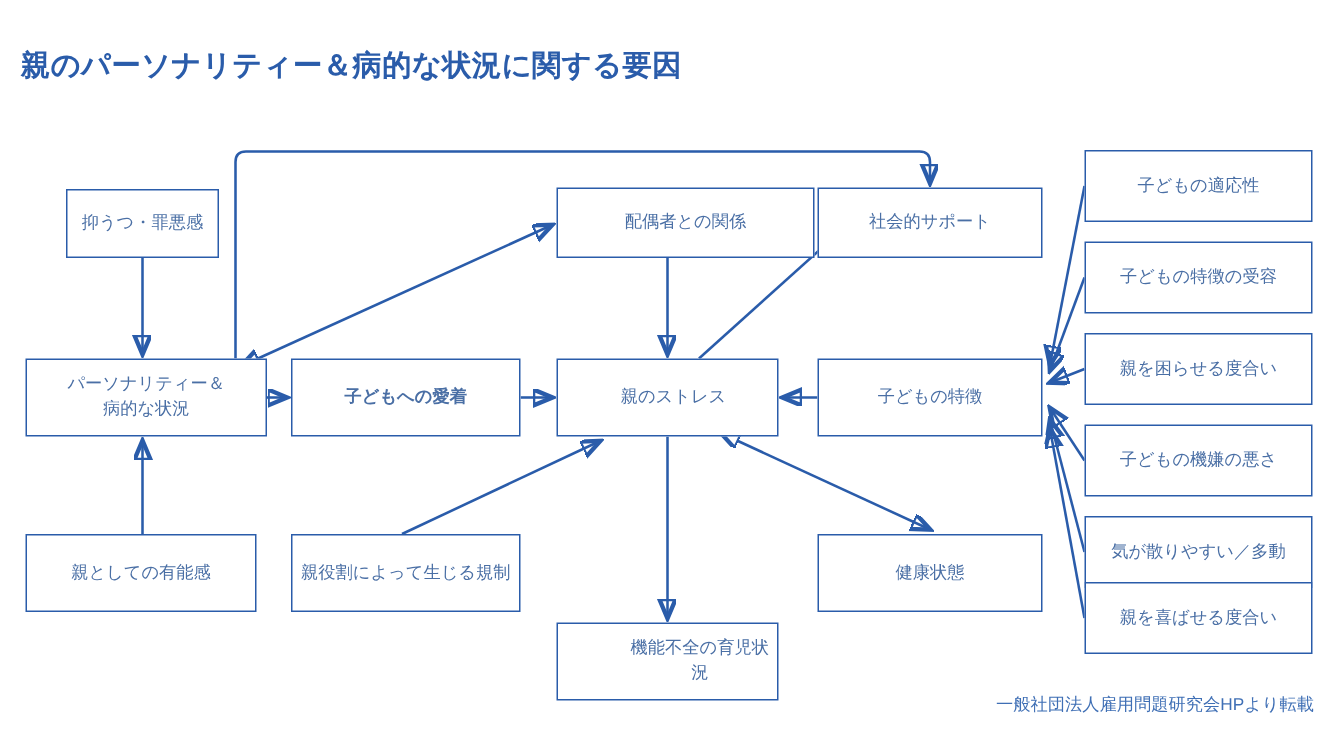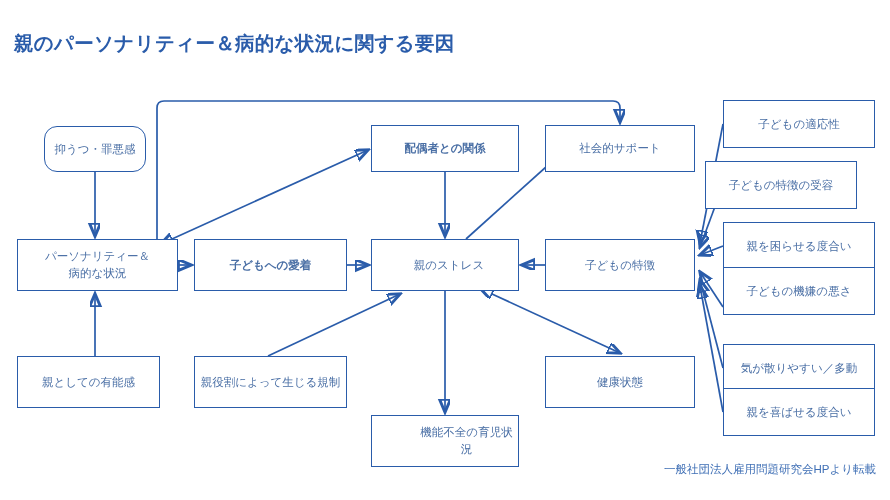--- a/index.html
+++ b/index.html
@@ -108,64 +108,64 @@
 
     <line x1="723" y1="124" x2="700" y2="243" marker-end="url(#ah)"></line>
     <line x1="723" y1="185" x2="700" y2="247" marker-end="url(#ah)"></line>
     <line x1="723" y1="246" x2="700" y2="255" marker-end="url(#ah)"></line>
     <line x1="723" y1="307" x2="700" y2="272" marker-end="url(#ah)"></line>
     <line x1="723" y1="368" x2="700" y2="280" marker-end="url(#ah)"></line>
     <line x1="723" y1="412" x2="700" y2="286" marker-end="url(#ah)"></line>
   </svg>
 
   <div id="nodes">
-      <div class="node" style="left: 44px; top: 126px; width: 102px; height: 46px; border-radius: 13px;">
+      <div class="node" style="left: 44px; top: 126px; width: 102px; height: 46px;">
         <span class="lbl">抑うつ・罪悪感</span>
       </div>
       <div class="node" style="left: 17px; top: 239px; width: 161px; height: 52px;">
         <span class="lbl">パーソナリティー＆
 病的な状況</span>
       </div>
-      <div class="node" style="left: 17px; top: 356px; width: 143px; height: 52px;">
+      <div class="node" style="left: 17px; top: 356px; width: 154px; height: 52px;">
         <span class="lbl">親としての有能感</span>
       </div>
       <div class="node" style="left: 194px; top: 239px; width: 153px; height: 52px; font-weight: bold;">
         <span class="lbl">子どもへの愛着</span>
       </div>
       <div class="node" style="left: 194px; top: 356px; width: 153px; height: 52px; font-family: Liberation Serif, serif;">
         <span class="lbl">親役割によって生じる規制</span>
       </div>
-      <div class="node" style="left: 371px; top: 125px; width: 148px; height: 47px; font-weight: bold;">
+      <div class="node" style="left: 371px; top: 125px; width: 172px; height: 47px;">
         <span class="lbl">配偶者との関係</span>
       </div>
       <div class="node" style="left: 371px; top: 239px; width: 148px; height: 52px; padding-left: 12px;">
         <span class="lbl">親のストレス</span>
       </div>
       <div class="node" style="left: 371px; top: 415px; width: 148px; height: 52px; padding-left: 47px;">
         <span class="lbl">機能不全の育児状況</span>
       </div>
       <div class="node" style="left: 545px; top: 125px; width: 150px; height: 47px;">
         <span class="lbl">社会的サポート</span>
       </div>
       <div class="node" style="left: 545px; top: 239px; width: 150px; height: 52px;">
         <span class="lbl">子どもの特徴</span>
       </div>
       <div class="node" style="left: 545px; top: 356px; width: 150px; height: 52px;">
         <span class="lbl">健康状態</span>
       </div>
       <div class="node" style="left: 723px; top: 100px; width: 152px; height: 48px;">
         <span class="lbl">子どもの適応性</span>
       </div>
-      <div class="node" style="left: 705px; top: 161px; width: 152px; height: 48px;">
+      <div class="node" style="left: 723px; top: 161px; width: 152px; height: 48px;">
         <span class="lbl">子どもの特徴の受容</span>
       </div>
       <div class="node" style="left: 723px; top: 222px; width: 152px; height: 48px;">
         <span class="lbl">親を困らせる度合い</span>
       </div>
-      <div class="node" style="left: 723px; top: 267px; width: 152px; height: 48px; justify-content: center;">
+      <div class="node" style="left: 723px; top: 283px; width: 152px; height: 48px; justify-content: center;">
         <span class="lbl">子どもの機嫌の悪さ</span>
       </div>
       <div class="node" style="left: 723px; top: 344px; width: 152px; height: 48px;">
         <span class="lbl">気が散りやすい／多動</span>
       </div>
       <div class="node" style="left: 723px; top: 388px; width: 152px; height: 48px; align-items: center;">
         <span class="lbl">親を喜ばせる度合い</span>
       </div>
     </div>
 

